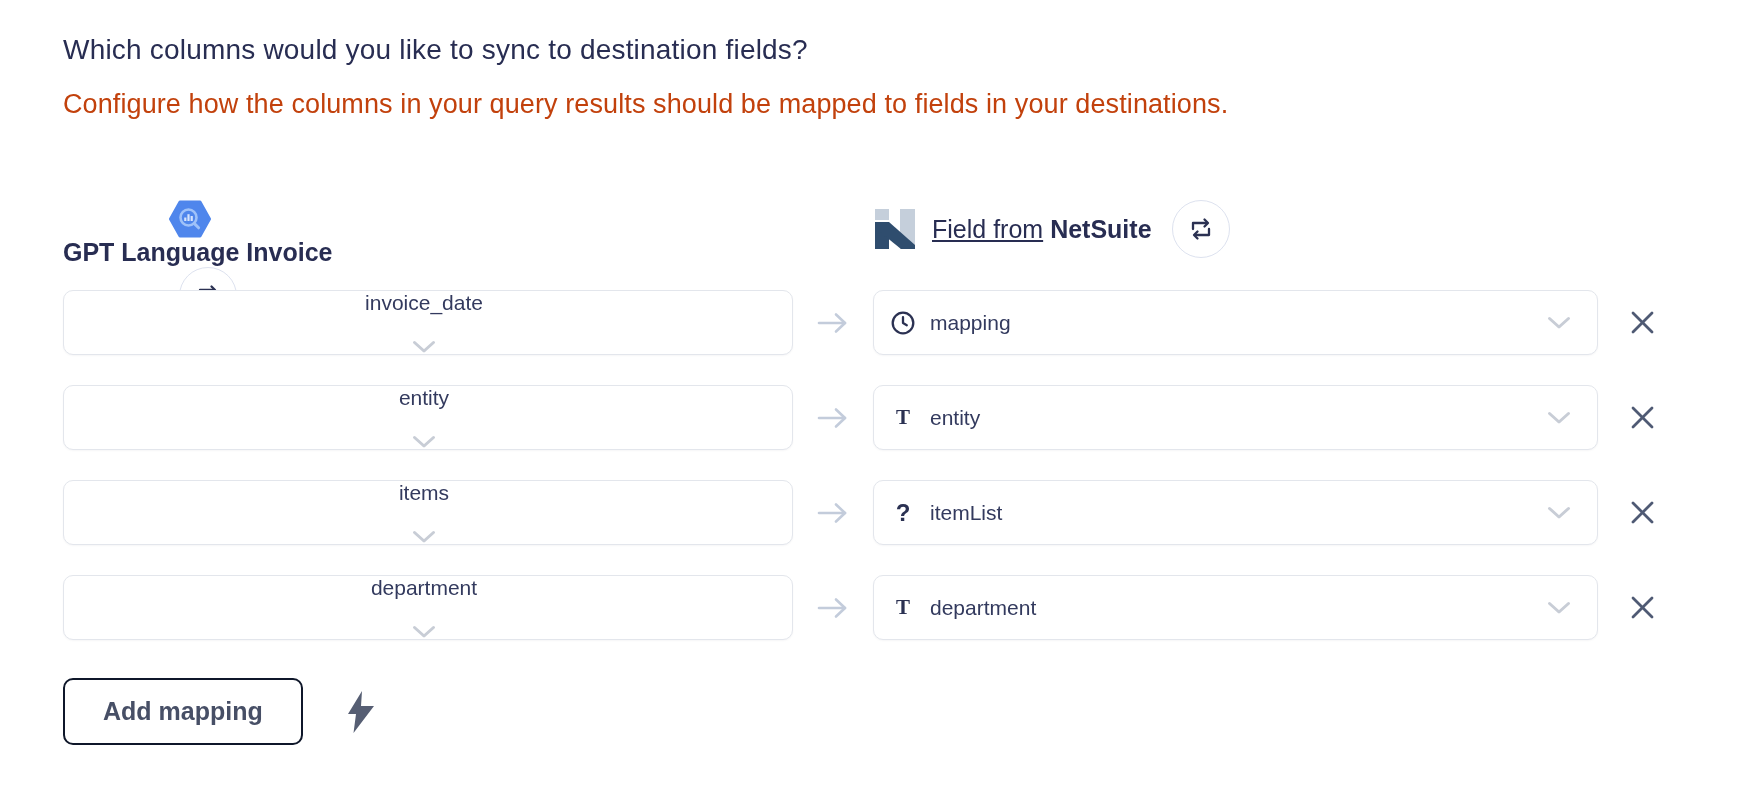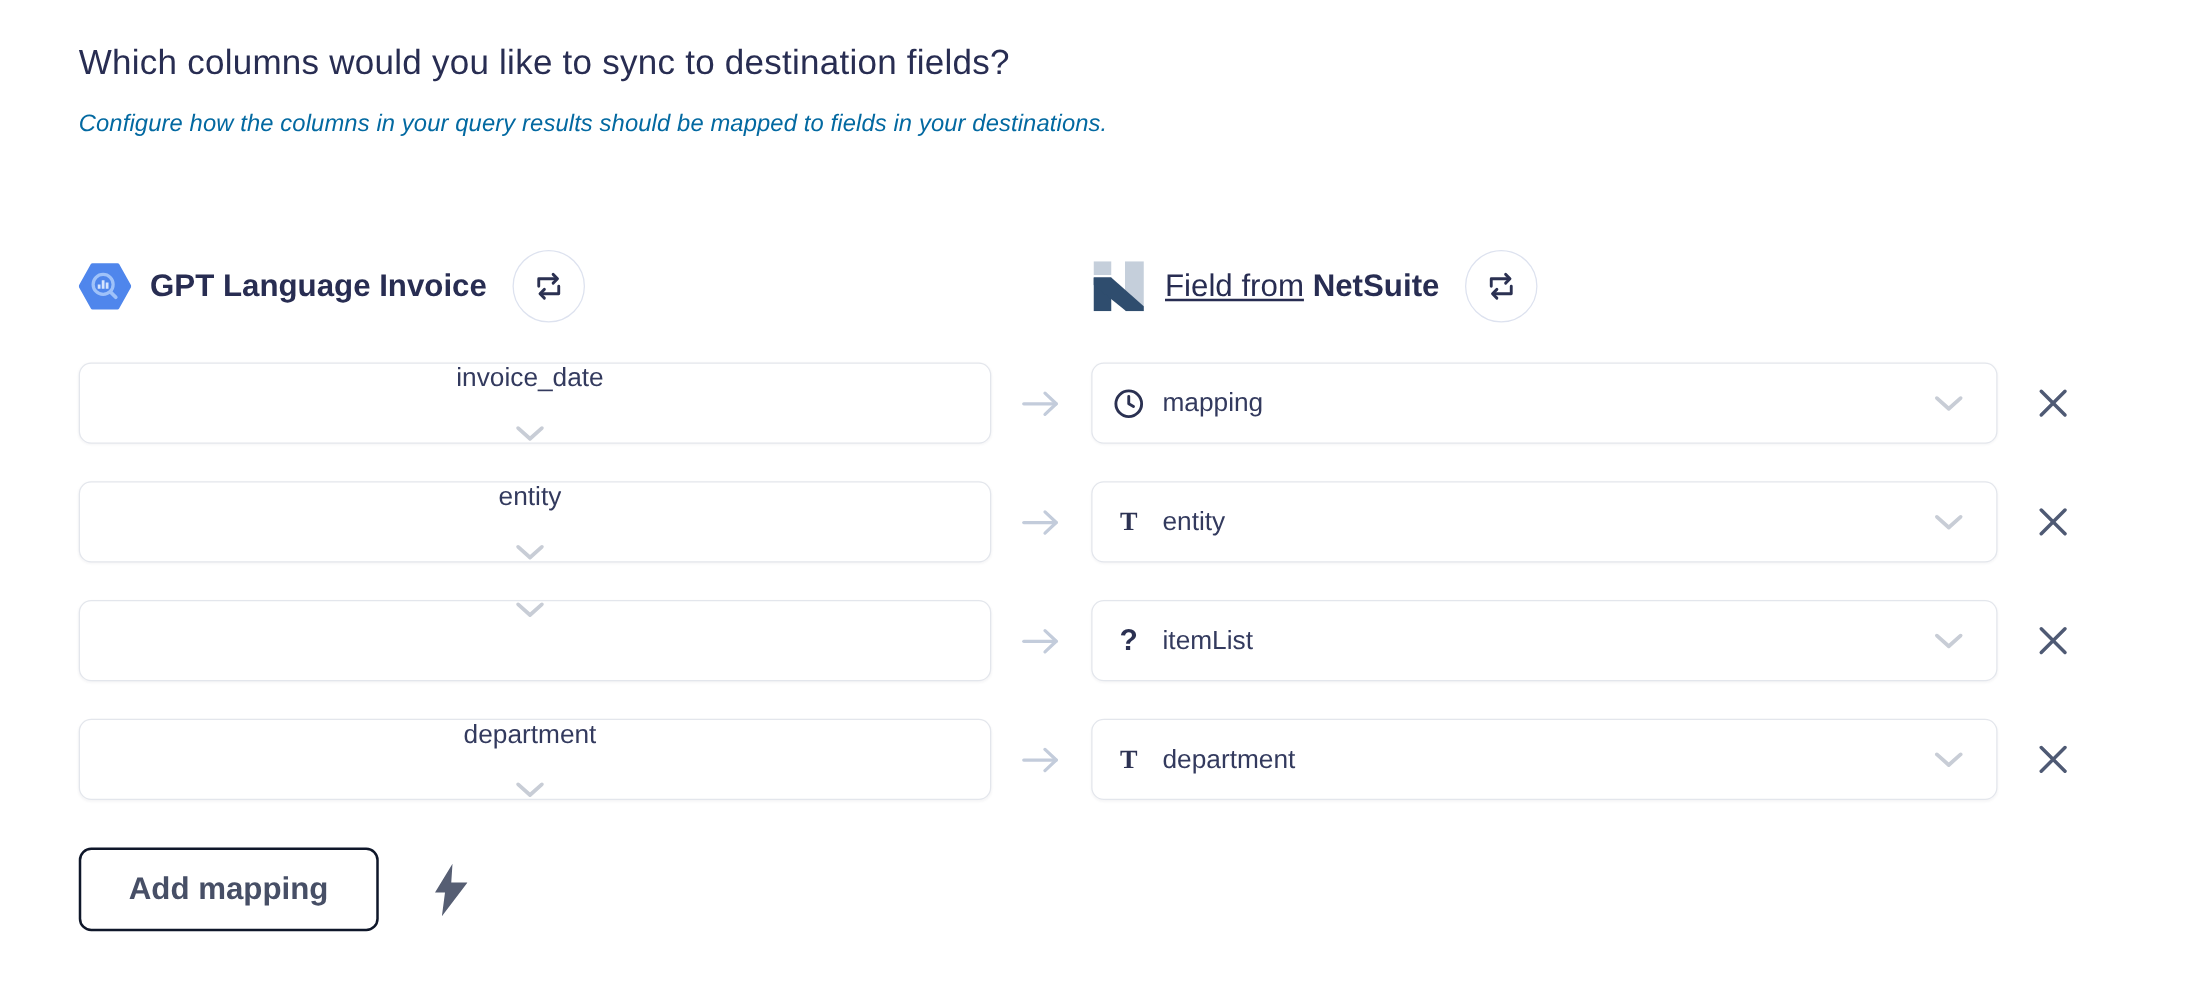--- a/index.html
+++ b/index.html
@@ -11,27 +11,27 @@
     overflow:hidden;
   }
   .canvas { position:relative; width:1618px; height:786px; background:#fff; }
 
   .page-title {
     position:absolute; left:63px; top:34px;
     font-size:28px; font-weight:500; color:#282d52; letter-spacing:.2px;
   }
   .page-subtitle {
     position:absolute; left:63px; top:89px;
-    font-size:19px; font-weight:400; color:#0369a1; letter-spacing:.1px;font-style:italic;
+    font-size:27px; font-weight:400; color:#c2410c; letter-spacing:.1px;
   }
 
   
   .headers { position:absolute; left:63px; top:200px; width:1599px; height:58px; }
   .col-header { position:absolute; top:0; height:58px; display:flex; align-items:center; }
-  .col-header.src { left:0; }
+  .col-header.src { left:0;flex-direction:column; }
   .col-header.dst { left:810px; }
   .hdr-icon { display:flex; align-items:center; justify-content:center; margin-right:15px; }
   .hdr-label { font-size:25px; font-weight:600; color:#282d52; white-space:nowrap; }
   .hdr-label .prefix { font-weight:400; margin-right:7px;text-decoration:underline; }
   .hdr-label .bold { font-weight:700; }
   .swap-btn {
     width:58px; height:58px; margin-left:20px; flex:0 0 auto;
     border:1.5px solid #dde2ef; border-radius:50%; background:#fff;
     display:flex; align-items:center; justify-content:center; cursor:pointer;
   }
@@ -198,20 +198,21 @@
       <button class="remove-btn">
         <svg width="27" height="27" viewBox="0 0 27 27">
             <line x1="4" y1="4" x2="23" y2="23" stroke="#4f5a74" stroke-width="2.8" stroke-linecap="round"></line>
             <line x1="23" y1="4" x2="4" y2="23" stroke="#4f5a74" stroke-width="2.8" stroke-linecap="round"></line>
           </svg>
       </button>
     </div>
 
     <div class="map-row">
       <div class="select-box src-select">
+        <span class="select-value">items</span>
         <span class="chevron">
           <svg width="24" height="14" viewBox="0 0 24 14">
               <polyline points="2.5,2.5 12,11 21.5,2.5" fill="none" stroke="#c8cdd6" stroke-width="3" stroke-linecap="round" stroke-linejoin="round"></polyline>
             </svg>
         </span>
       </div>
       <div class="arrow-cell">
         <svg width="34" height="26" viewBox="0 0 34 26">
             <line x1="3" y1="13" x2="29" y2="13" stroke="#c3ccdb" stroke-width="2.6" stroke-linecap="round"></line>
             <polyline points="20,4.5 29,13 20,21.5" fill="none" stroke="#c3ccdb" stroke-width="2.6" stroke-linecap="round" stroke-linejoin="round"></polyline>

